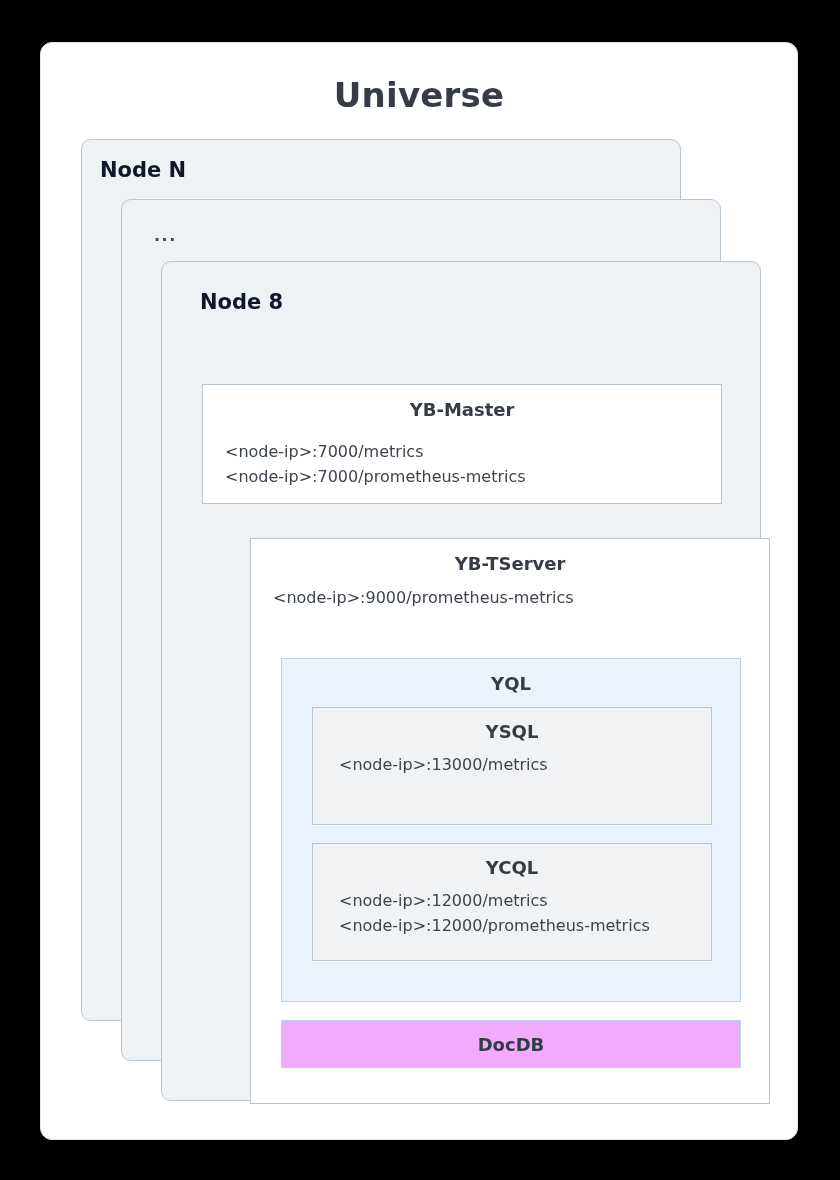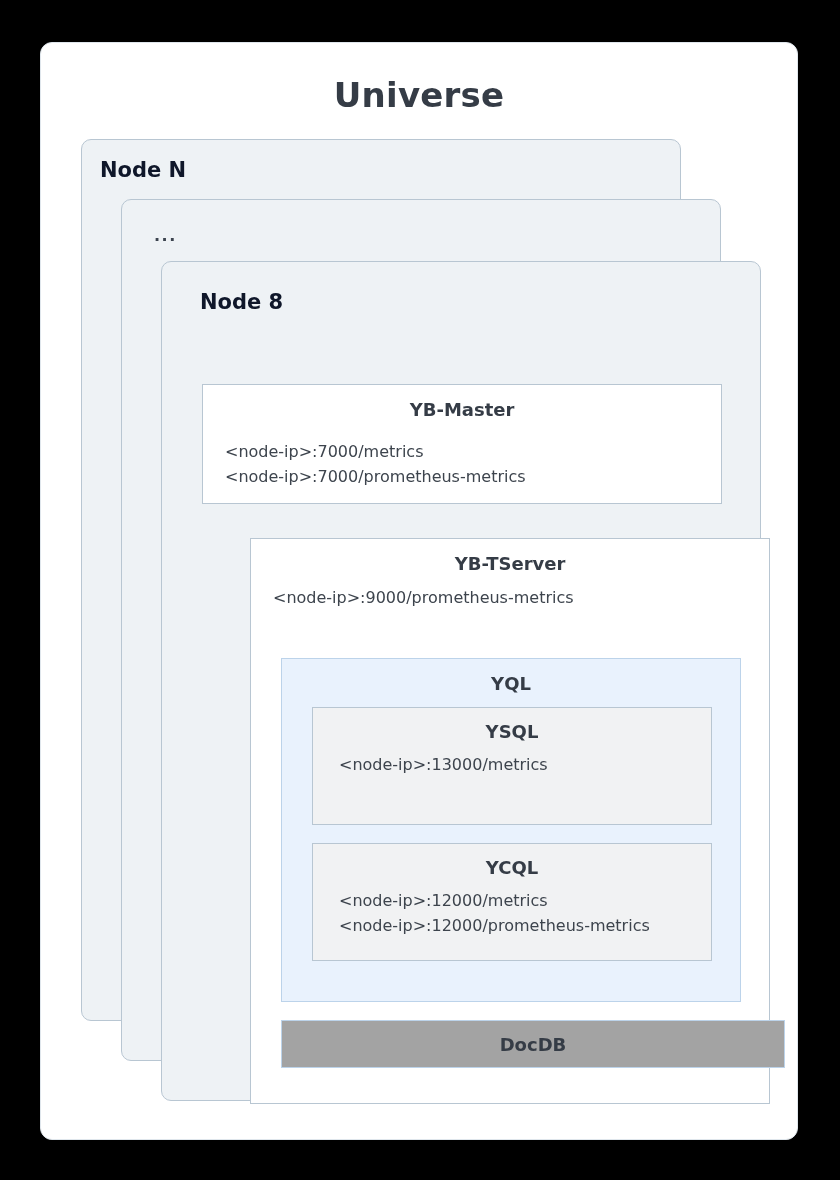--- a/index.html
+++ b/index.html
@@ -154,23 +154,23 @@
   .box-ysql { top: 48px; }
   .box-ycql { top: 184px; }
   .box-sub .endpoints {
     margin: 11px 0 0 26px;
   }
 
   
   .box-docdb {
     left: 30px;
     top: 481px;
-    width: 504px;
+    width: 460px;
     height: 48px;
-    background: #a3a3a3;
+    background: #f0abfc;
     border-color: #bcd3ea;
     display: flex;
     align-items: center;
     justify-content: center;
   }
 </style>
 </head>
 <body>
 
 <div class="universe-card">

